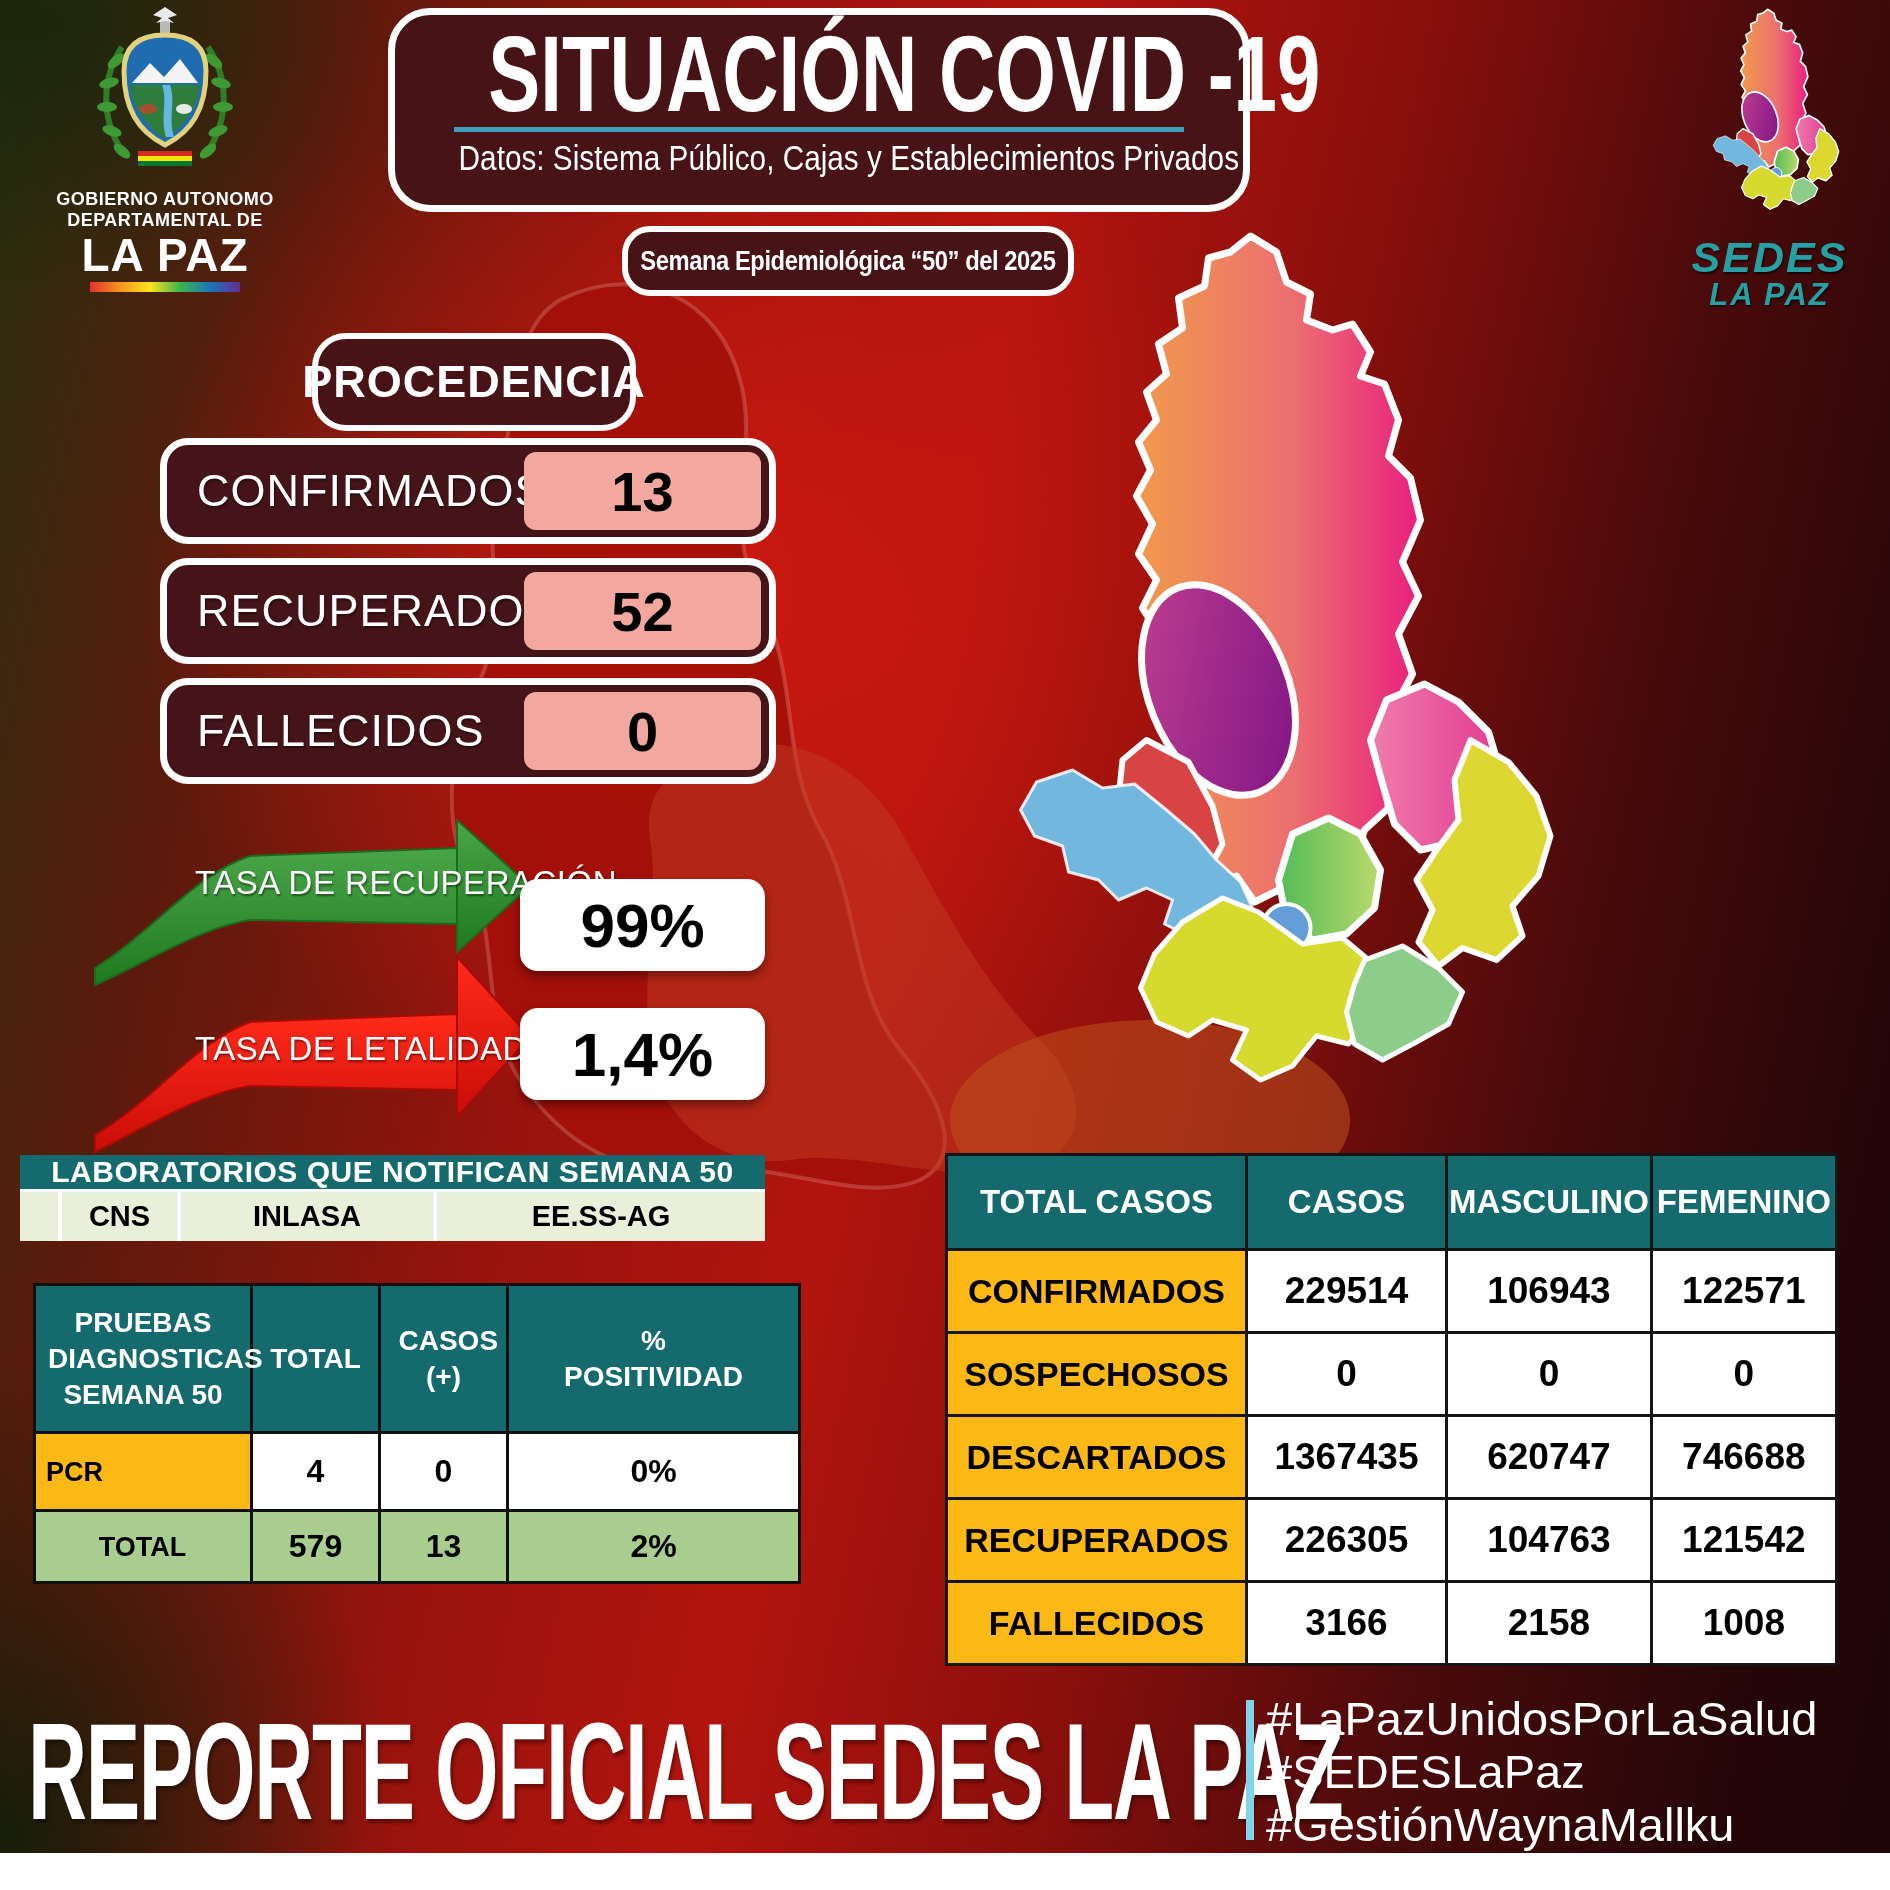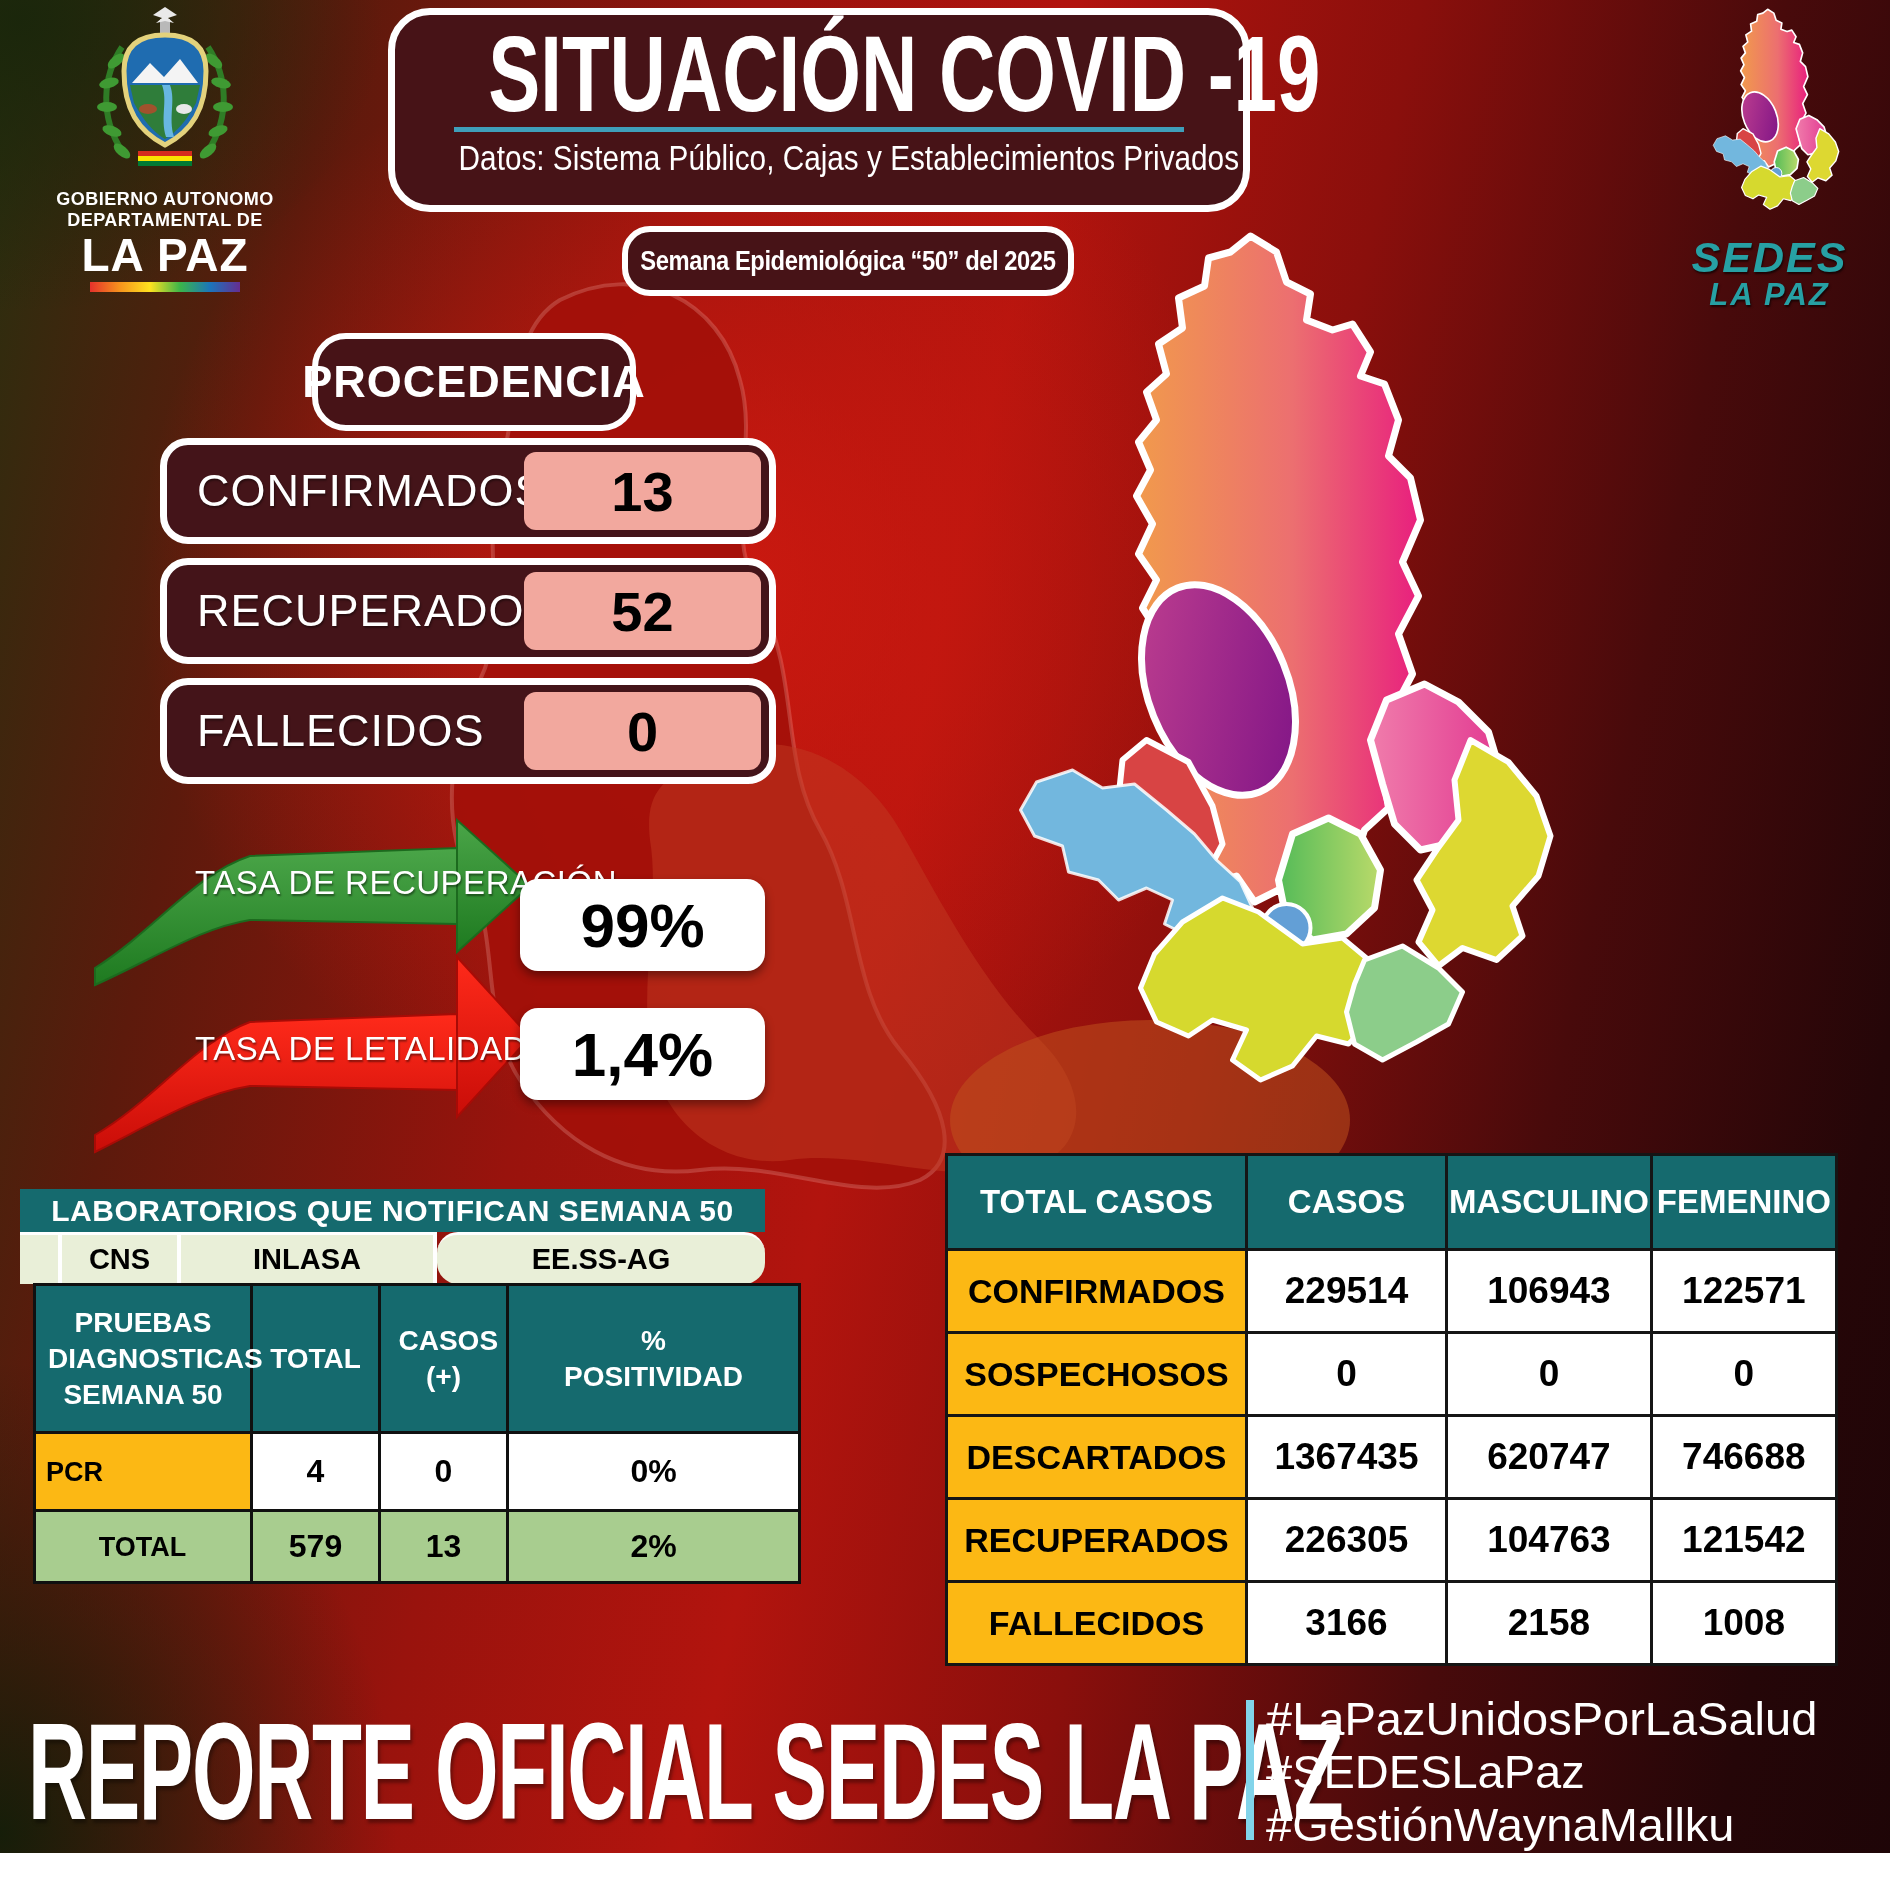--- a/index.html
+++ b/index.html
@@ -44,25 +44,25 @@
     display:flex;align-items:center;justify-content:center;color:#000;font-size:56px;font-weight:bold;}
 
   
   .arrowlayer{left:60px;top:790px;z-index:5;}
   .ratelabel{color:#fff;font-size:33px;letter-spacing:.5px;z-index:6;text-align:center;width:320px;white-space:nowrap;text-shadow:1px 2px 2px rgba(0,0,0,.45);}
   .ratebox{left:520px;width:245px;height:92px;background:#fff;border-radius:18px;box-shadow:0 5px 10px rgba(0,0,0,.4);z-index:6;
     display:flex;align-items:center;justify-content:center;color:#000;font-weight:bold;font-size:62px;}
 
   
   .labs{left:20px;top:1155px;width:745px;z-index:6;}
-  .lab-head{height:43px;background:#156a6e;color:#fff;font-weight:bold;font-size:30px;display:flex;align-items:center;justify-content:center;letter-spacing:.5px;margin-top:34px;}
+  .lab-head{height:34px;background:#156a6e;color:#fff;font-weight:bold;font-size:30px;display:flex;align-items:center;justify-content:center;letter-spacing:.5px;}
   .lab-row{display:flex;height:52px;}
   .lab-cell{background:#e9efd8;border-right:4px solid #fff;border-top:3px solid #fff;display:flex;align-items:center;justify-content:center;
     color:#000;font-weight:bold;font-size:29px;}
-  .lab-cell:last-child{border-right:none;border-radius:21px;}
+  .lab-cell:last-child{border-right:none;}
 
   
   table{border-collapse:collapse;}
   .tests{left:20px;top:1283px;z-index:6;margin-left:13px;}
   .tests td{border:3px solid #101010;}
   .tests .th{background:#156a6e;color:#fff;font-weight:bold;font-size:28px;text-align:center;line-height:36px;}
   .tests .lbl{background:#fcb814;color:#000;font-weight:bold;font-size:27px;padding-left:10px;line-height:34px;}
   .tests .val{background:#fff;color:#000;font-weight:bold;font-size:32px;text-align:center;}
   .tests .tot{background:#a8cd8f;}
   .wrapnarrow{width:200px;margin:0 auto;}

